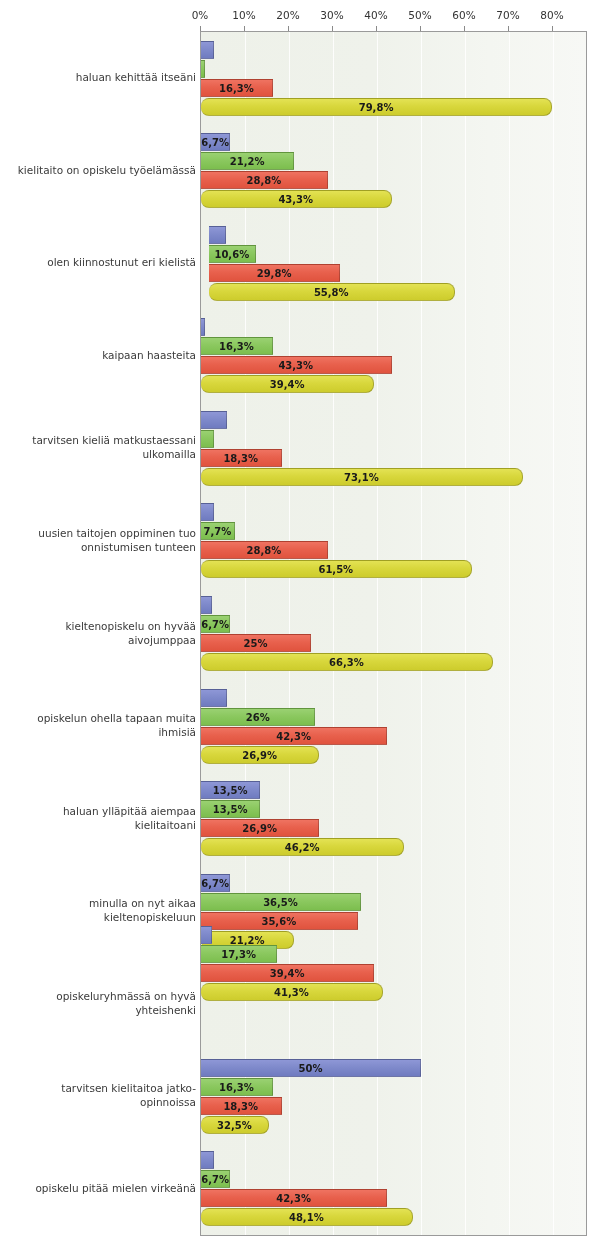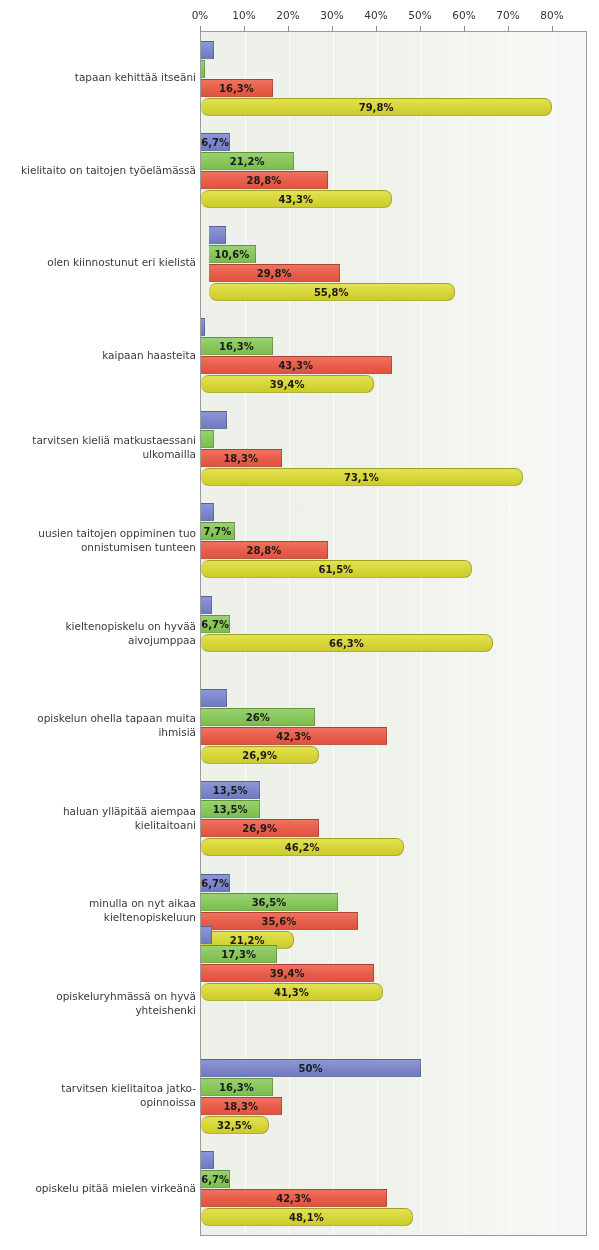--- a/index.html
+++ b/index.html
@@ -228,20 +228,25 @@
       <div class="group" style="top: 564px; height: 75px;">
         <div class="bar-row">
           <div class="bar c0" title="2.4%" style="width: 10.56px;"></div>
         </div>
         <div class="bar-row">
           <div class="bar c1" title="6.7%" style="width: 29.48px;">
             <div class="bar-label">6,7%</div>
           </div>
         </div>
         <div class="bar-row">
+          <div class="bar c2" title="25%" style="width: 110px;">
+            <div class="bar-label">25%</div>
+          </div>
+        </div>
+        <div class="bar-row">
           <div class="bar c3" title="66.3%" style="width: 291.72px;">
             <div class="bar-label">66,3%</div>
           </div>
         </div>
       </div>
       <div class="group" style="top: 656.538px; height: 75px;">
         <div class="bar-row">
           <div class="bar c0" title="5.8%" style="width: 25.52px;"></div>
         </div>
         <div class="bar-row">
@@ -282,21 +287,21 @@
           </div>
         </div>
       </div>
       <div class="group" style="top: 841.615px; height: 75px;">
         <div class="bar-row">
           <div class="bar c0" title="6.7%" style="width: 29.48px;">
             <div class="bar-label">6,7%</div>
           </div>
         </div>
         <div class="bar-row">
-          <div class="bar c1" title="36.5%" style="width: 137px; text-decoration: underline;">
+          <div class="bar c1" title="36.5%" style="width: 160px; text-decoration: underline;">
             <div class="bar-label">36,5%</div>
           </div>
         </div>
         <div class="bar-row">
           <div class="bar c2" title="35.6%" style="width: 156.64px;">
             <div class="bar-label">35,6%</div>
           </div>
         </div>
         <div class="bar-row">
           <div class="bar c3" title="21.2%" style="width: 93.28px;">
@@ -362,22 +367,22 @@
         </div>
         <div class="bar-row">
           <div class="bar c3" title="48.1%" style="width: 211.64px;">
             <div class="bar-label">48,1%</div>
           </div>
         </div>
       </div>
     </div>
 
   <div id="labels-layer">
-      <div class="cat-label" style="top: 70.2692px;">tapaan kehittää itseäni</div>
-      <div class="cat-label" style="top: 162.808px;">kielitaito on taitojen työelämässä</div>
+      <div class="cat-label" style="top: 70.2692px;">haluan kehittää itseäni</div>
+      <div class="cat-label" style="top: 162.808px;">kielitaito on opiskelu työelämässä</div>
       <div class="cat-label" style="top: 255.346px;">olen kiinnostunut eri kielistä</div>
       <div class="cat-label" style="top: 347.885px;">kaipaan haasteita</div>
       <div class="cat-label" style="top: 433.423px;">tarvitsen kieliä matkustaessani ulkomailla</div>
       <div class="cat-label" style="top: 525.962px;">uusien taitojen oppiminen tuo onnistumisen tunteen</div>
       <div class="cat-label" style="top: 618.5px;">kieltenopiskelu on hyvää aivojumppaa</div>
       <div class="cat-label" style="top: 711.038px;">opiskelun ohella tapaan muita ihmisiä</div>
       <div class="cat-label" style="top: 803.577px;">haluan ylläpitää aiempaa kielitaitoani</div>
       <div class="cat-label" style="top: 896.115px;">minulla on nyt aikaa kieltenopiskeluun</div>
       <div class="cat-label" style="top: 988.654px;">opiskeluryhmässä on hyvä yhteishenki</div>
       <div class="cat-label" style="top: 1081.19px;">tarvitsen kielitaitoa jatko-opinnoissa</div>

